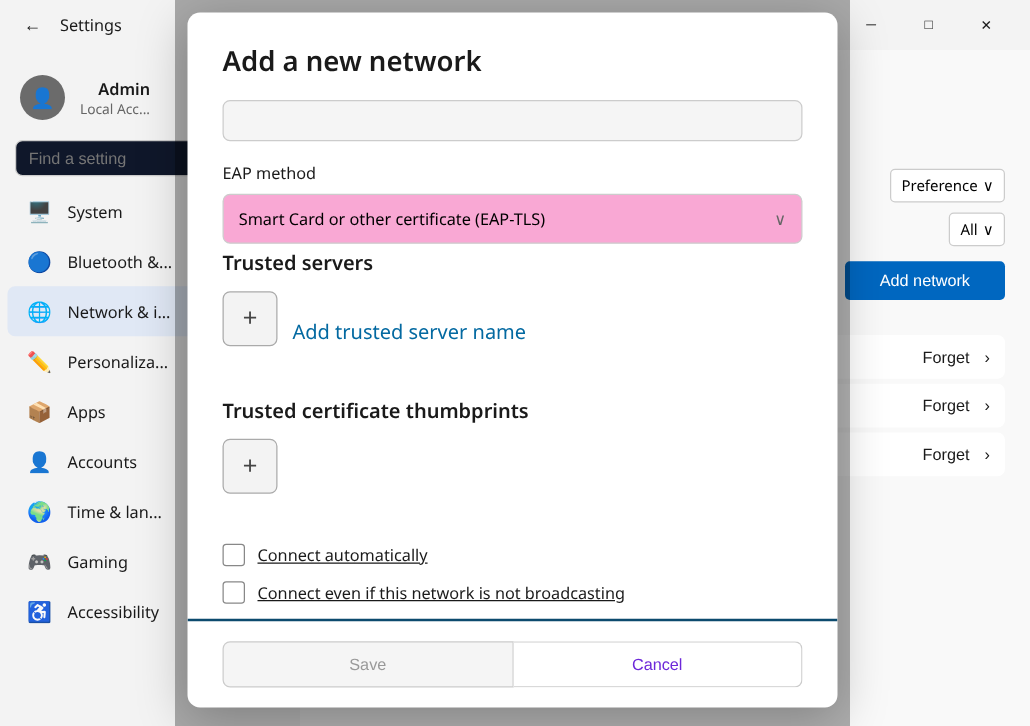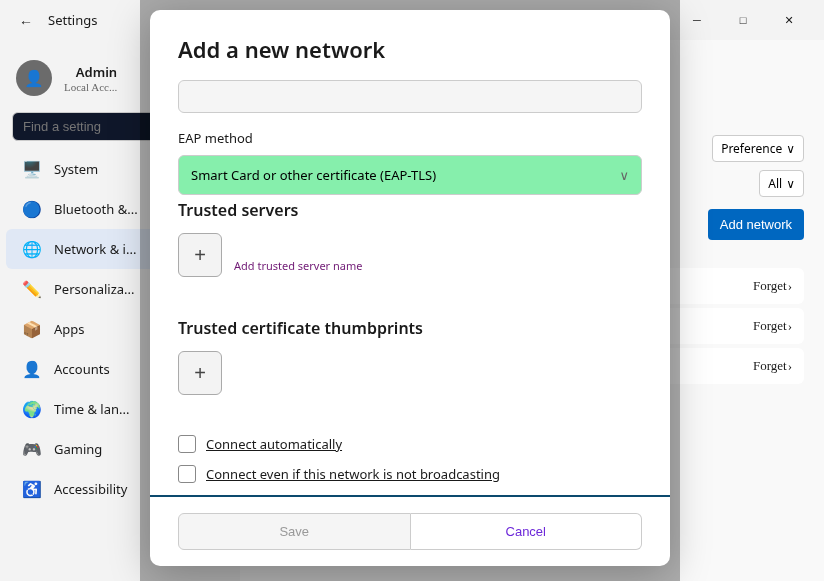--- a/index.html
+++ b/index.html
@@ -90,21 +90,21 @@
       width: 36px; height: 36px;
       background: #6b6b6b;
       border-radius: 50%;
       display: flex; align-items: center; justify-content: center;
       color: white;
       font-size: 16px;
     }
 
     .user-info { display: flex; flex-direction: column; }
     .user-name { font-size: 13px; font-weight: 600; color: #1a1a1a; text-align: right; }
-    .user-sub { font-size: 11px; color: #666; font-family: Liberation Serif, serif; }
+    .user-sub { font-size: 11px; color: #666; }
 
     .search-box {
       margin: 0 12px 8px;
       padding: 6px 10px;
       border: 1px solid #ccc;
       border-radius: 6px;
       background: #0f172a;
       font-size: 13px;
       width: calc(100% - 24px);
       color: #999;
@@ -143,21 +143,21 @@
       padding: 20px;
       overflow-y: auto;
       position: relative;
     }
 
     .add-network-btn {
       background: #0067c0;
       color: white;
       border: none;
       border-radius: 4px;
-      padding: 8px 12px;
+      padding: 8px 28px;
       font-size: 13px;
       cursor: pointer;
       float: right;
       margin-bottom: 12px;
     }
 
     .forget-row {
       display: flex;
       align-items: center;
       justify-content: space-between;
@@ -166,24 +166,23 @@
       border-radius: 6px;
       margin-bottom: 4px;
     }
 
     .forget-btn {
       border: none;
       background: transparent;
       cursor: pointer;
       display: flex;
       align-items: center;
-      gap: 1px;
-      font-size: 13px;
-      color: #1a1a1a;
-      font-family: Liberation Serif, serif;
+      gap: 12px;
+      font-size: 13px;
+      color: #1a1a1a;
     }
 
     
     .modal-overlay {
       position: absolute;
       top: 0; left: 140px;
       width: 540px;
       height: 100%;
       background: rgba(0,0,0,0.3);
       display: flex;
@@ -245,21 +244,21 @@
       color: #1a1a1a;
       margin-bottom: 8px;
     }
 
     .dropdown-field {
       width: 100%;
       padding: 10px 12px;
       border: 1px solid #ccc;
       border-radius: 6px;
       font-size: 13px;
-      background: #86efac;
+      background: #f9a8d4;
       display: flex;
       align-items: center;
       justify-content: space-between;
       cursor: pointer;
     }
 
     .section-title {
       font-size: 16px;
       font-weight: 600;
       color: #1a1a1a;
@@ -280,22 +279,22 @@
     }
 
     .add-item-row {
       display: flex;
       align-items: center;
       gap: 12px;
       margin-bottom: 20px;
     }
 
     .add-item-label {
-      font-size: 11px;
-      color: #701a75;
+      font-size: 16px;
+      color: #0369a1;
     }
 
     .checkbox-row {
       display: flex;
       align-items: center;
       gap: 10px;
       margin-bottom: 12px;
     }
 
     .checkbox-box {

